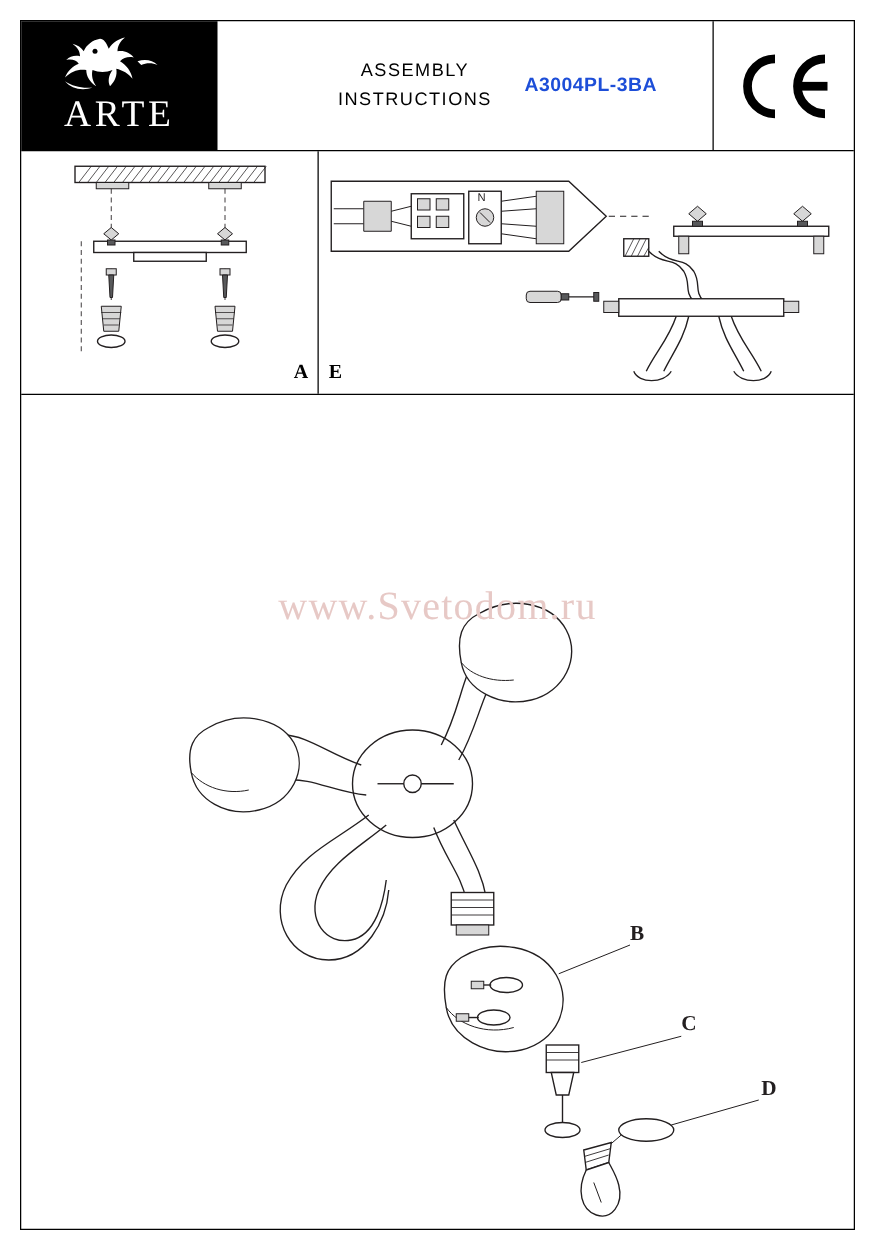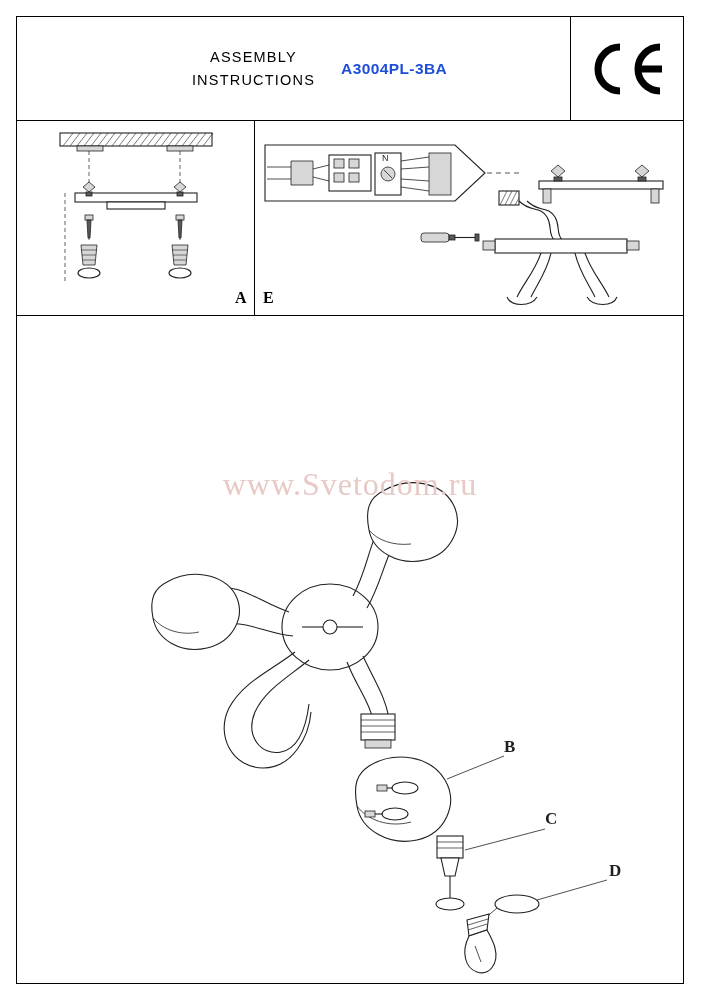--- a/index.html
+++ b/index.html
@@ -160,20 +160,37 @@
 </style>
 </head>
 <body>
 
 <div class="page">
 
   <div class="sheet-border"></div>
 
   <div class="header">
 
+    <div class="logo-box">
+      <div class="logo-mark">
+        <svg width="120" height="52" viewBox="0 0 120 52" aria-hidden="true">
+          <g fill="#ffffff">
+            <path d="M44 6 C38 7 33 11 31 16 C29 13 26 11 22 10 C26 13 28 16 28 20 C24 19 20 20 17 23 C21 22 25 23 27 26
+                     C22 28 18 32 16 37 C21 32 27 30 33 31 C33 36 36 41 41 44 C38 40 37 35 38 31
+                     C43 33 49 33 54 31 C51 35 50 40 52 44 C56 40 58 35 57 30 C62 31 67 34 70 38
+                     C69 32 65 27 60 24 C63 21 67 20 71 21 C68 17 63 15 58 16 C58 12 60 8 64 5
+                     C59 6 54 9 51 14 C49 9 47 6 44 6 Z"></path>
+            <circle cx="40" cy="16" r="2" fill="#000"></circle>
+            <path d="M74 24 C80 22 86 23 90 27 C86 25 81 25 77 27 Z"></path>
+            <path d="M16 40 C22 44 30 46 38 45 C30 48 21 46 16 40 Z"></path>
+          </g>
+        </svg>
+      </div>
+      <div class="logo-word">ARTE</div>
+    </div>
 
     <div class="title-box">
       <div class="title-lines">
         <div>ASSEMBLY</div>
         <div>INSTRUCTIONS</div>
       </div>
       <div class="model-code">A3004PL-3BA</div>
     </div>
 
     <div class="ce-box">

